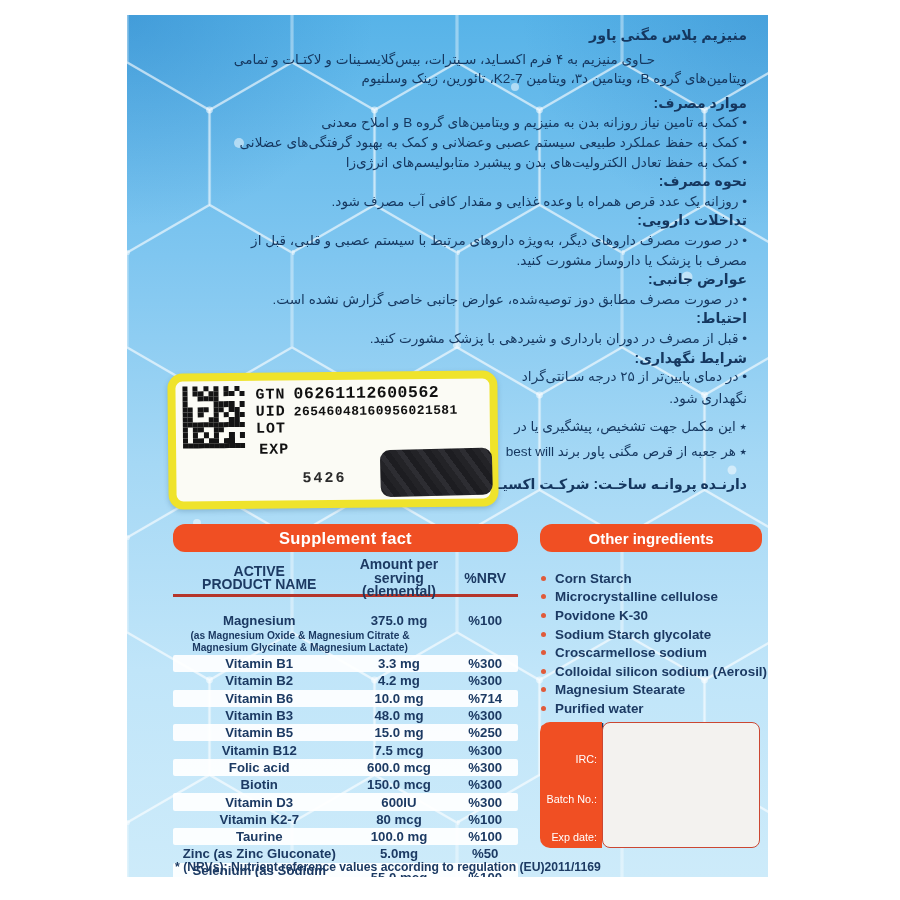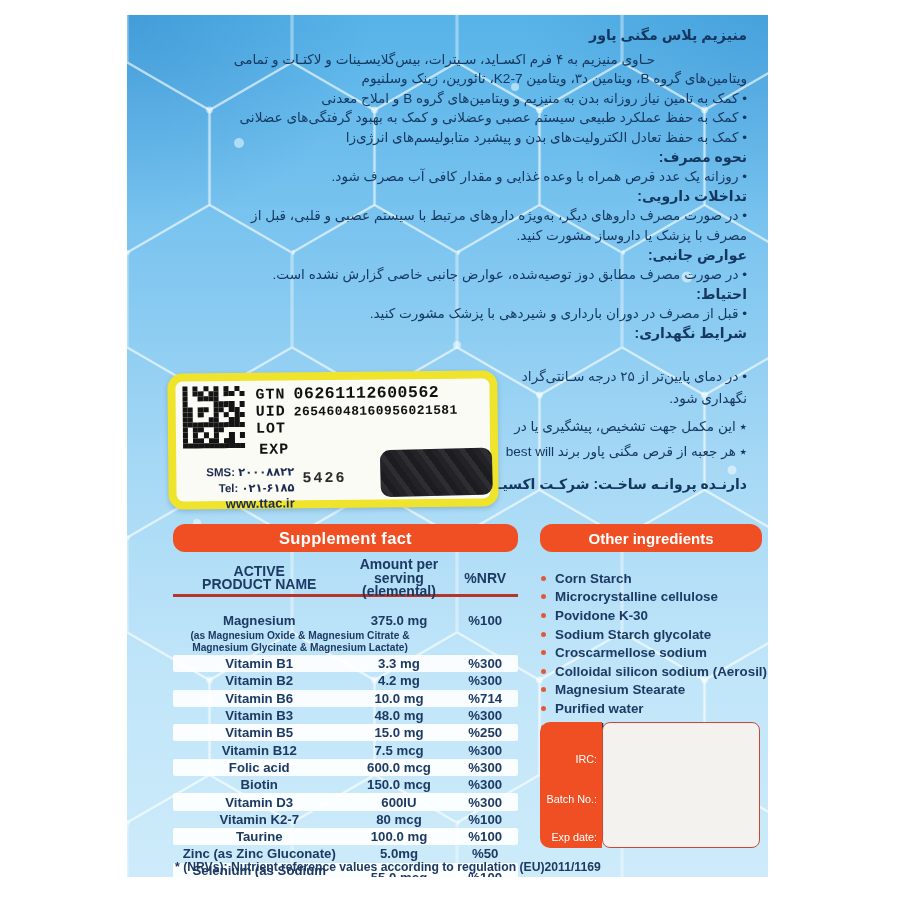--- a/index.html
+++ b/index.html
@@ -119,20 +119,21 @@
           <circle cx="255" cy="688" r="4.5"></circle>
         <circle cx="525" cy="815" r="4"></circle>
           <circle cx="330" cy="330" r="4"></circle>
       </g>
     </svg>
 
     <div class="fa-block">
       <div class="fa-line t">منیزیم پلاس مگنی پاور</div>
       <div class="fa-line g2">حـاوی منیزیم به ۴ فرم اکسـاید، سـیترات، بیس‌گلایسـینات و لاکتـات و تمامی</div>
       <div class="fa-line">ویتامین‌های گروه B، ویتامین د۳، ویتامین K2-7، تائورین، زینک وسلنیوم</div>
+      <div class="fa-line h g">موارد مصرف:</div>
       <div class="fa-line">• کمک به تامین نیاز روزانه بدن به منیزیم و ویتامین‌های گروه B و املاح معدنی</div>
       <div class="fa-line">• کمک به حفظ عملکرد طبیعی سیستم عصبی وعضلانی و کمک به بهبود گرفتگی‌های عضلانی</div>
       <div class="fa-line">• کمک به حفظ تعادل الکترولیت‌های بدن و پیشبرد متابولیسم‌های انرژی‌زا</div>
       <div class="fa-line h">نحوه مصرف:</div>
       <div class="fa-line">• روزانه یک عدد قرص همراه با وعده غذایی و مقدار کافی آب مصرف شود.</div>
       <div class="fa-line h">تداخلات دارویی:</div>
       <div class="fa-line">• در صورت مصرف داروهای دیگر، به‌ویژه داروهای مرتبط با سیستم عصبی و قلبی، قبل از</div>
       <div class="fa-line">مصرف با پزشک یا داروساز مشورت کنید.</div>
       <div class="fa-line h">عوارض جانبی:</div>
       <div class="fa-line">• در صورت مصرف مطابق دوز توصیه‌شده، عوارض جانبی خاصی گزارش نشده است.</div>
@@ -251,25 +252,20 @@
         </div>
         <div class="crow lot">
           <span class="lab">LOT</span>
         </div>
         <div class="crow exp">
           <span class="lab">EXP</span>
         </div>
       </div>
       <div class="serial">5426</div>
       <div class="scratch"></div>
-      <div class="contact">
-        <div class="sms">SMS: ۲۰۰۰۸۸۲۲</div>
-        <div class="tel">Tel: ۰۲۱-۶۱۸۵</div>
-        <div class="web">www.ttac.ir</div>
-      </div>
     </div>
 
     <div class="pill supp">Supplement fact</div>
 
     <div class="supp-table">
       <div class="thead">
         <div class="thc">
           <div>ACTIVE</div>
           <div>PRODUCT NAME</div>
         </div>

